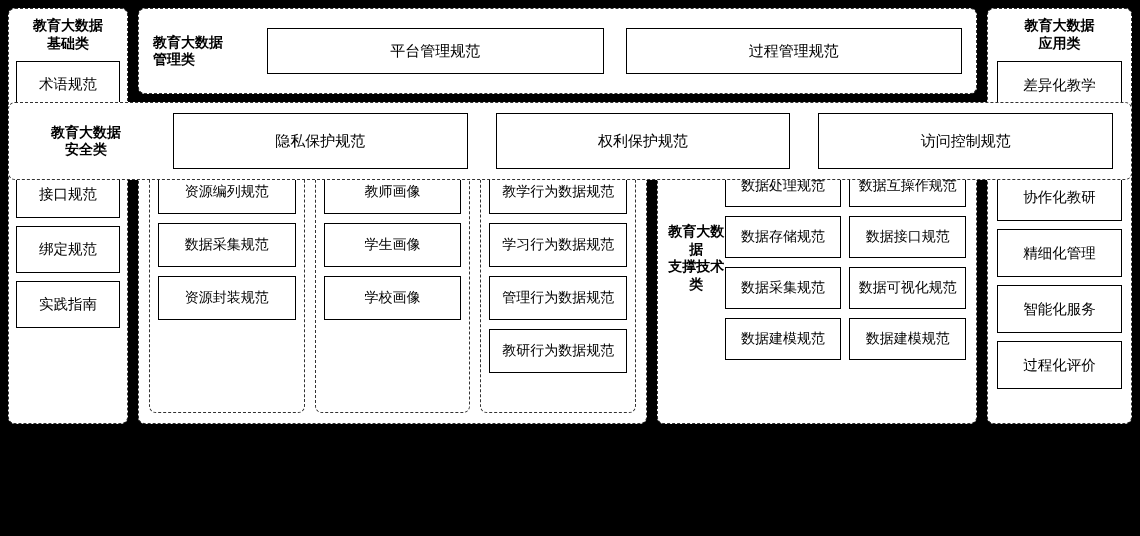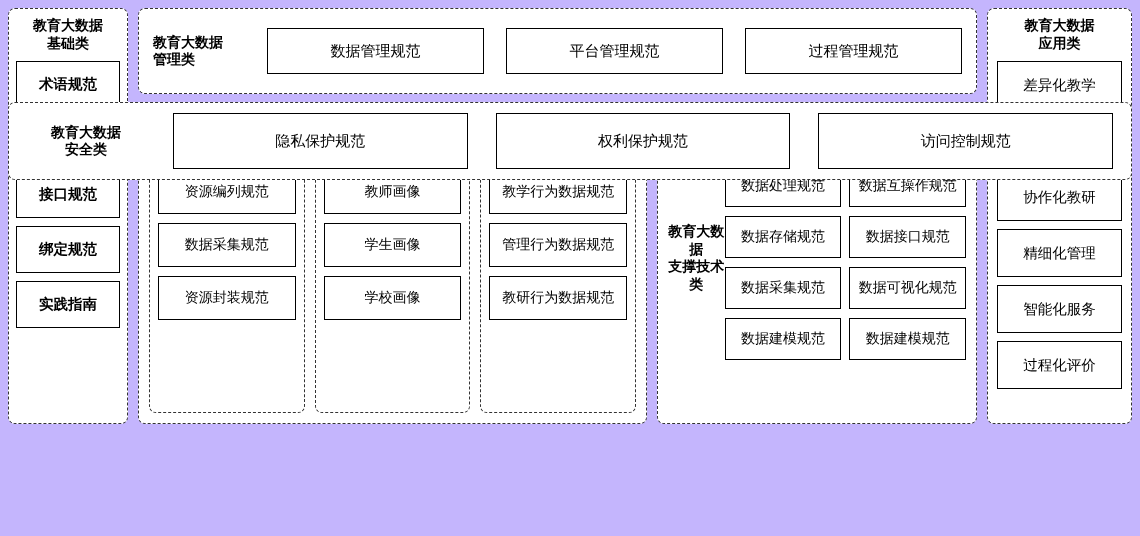--- a/index.html
+++ b/index.html
@@ -8,21 +8,21 @@
     background: #ffffff;
   }
   body {
     font-family: "Liberation Sans", "DejaVu Sans", sans-serif;
     color: #000000;
   }
   #canvas {
     position: relative;
     width: 1140px;
     height: 536px;
-    background: #c4b5fd;
+    background: #000000;
     box-sizing: border-box;
     padding: 8px;
     display: flex;
     flex-direction: column;
     gap: 8px;
   }
 
   .dashed-box {
     border: 1px dashed #333333;
     border-radius: 7px;
@@ -75,21 +75,20 @@
     gap: 8px;
   }
   .basics-box .group-title {
     font-size: 14px;
     margin-bottom: 1px;
   }
   .basics-box .solid-box {
     width: 100%;
     height: 47px;
     font-size: 14.5px;
-    font-weight: bold;
   }
 
   
   .mgmt-box {
     display: flex;
     align-items: center;
     padding: 10px 14px;
     gap: 22px;
     height: 86px;
   }
@@ -229,21 +228,20 @@
         <div class="solid-box">绑定规范</div>
         <div class="solid-box">实践指南</div>
       </div>
     </div>
 
     <div class="col-mid" style="display:flex; flex-direction:column; gap:8px; height:416px;">
 
       <div class="dashed-box mgmt-box">
         <div class="group-title">教育大数据
 管理类</div>
-        <div class="solid-box">数据管理规范</div>
         <div class="solid-box">平台管理规范</div>
         <div class="solid-box">过程管理规范</div>
       </div>
 
       <div class="row-mid">
 
         <div class="dashed-box data-class-box">
           <div class="group-title">教育大数据数据类</div>
           <div class="subgroups">
 
@@ -257,20 +255,21 @@
             <div class="dashed-box subgroup">
               <div class="group-title">对象数据类</div>
               <div class="solid-box">教师画像</div>
               <div class="solid-box">学生画像</div>
               <div class="solid-box">学校画像</div>
             </div>
 
             <div class="dashed-box subgroup">
               <div class="group-title">行为数据类</div>
               <div class="solid-box">教学行为数据规范</div>
+              <div class="solid-box">学习行为数据规范</div>
               <div class="solid-box">管理行为数据规范</div>
               <div class="solid-box">教研行为数据规范</div>
             </div>
 
           </div>
         </div>
 
         <div class="dashed-box support-box">
           <div class="group-title">教育大数据
 支撑技术类</div>

